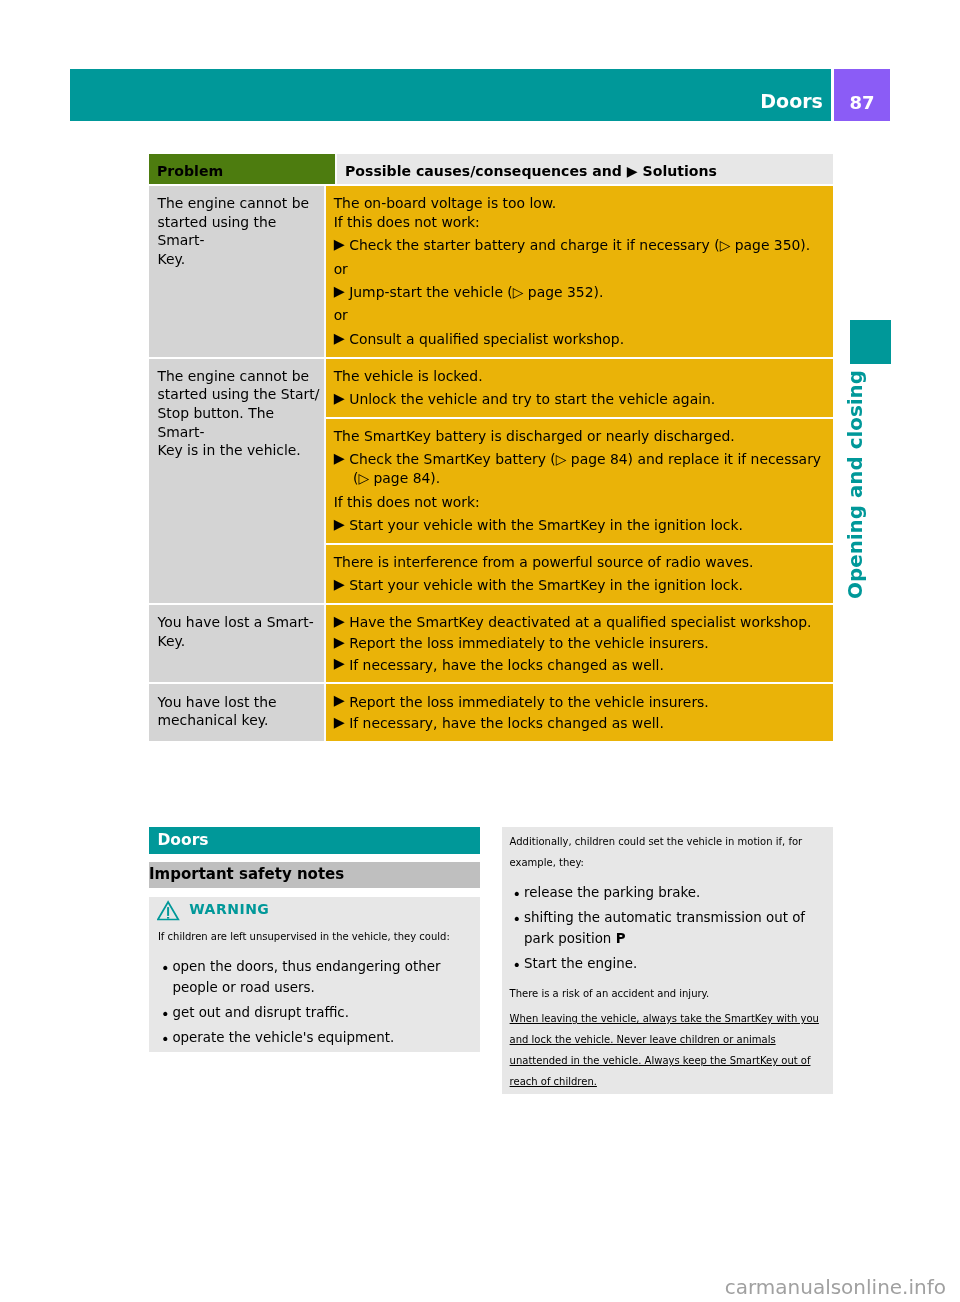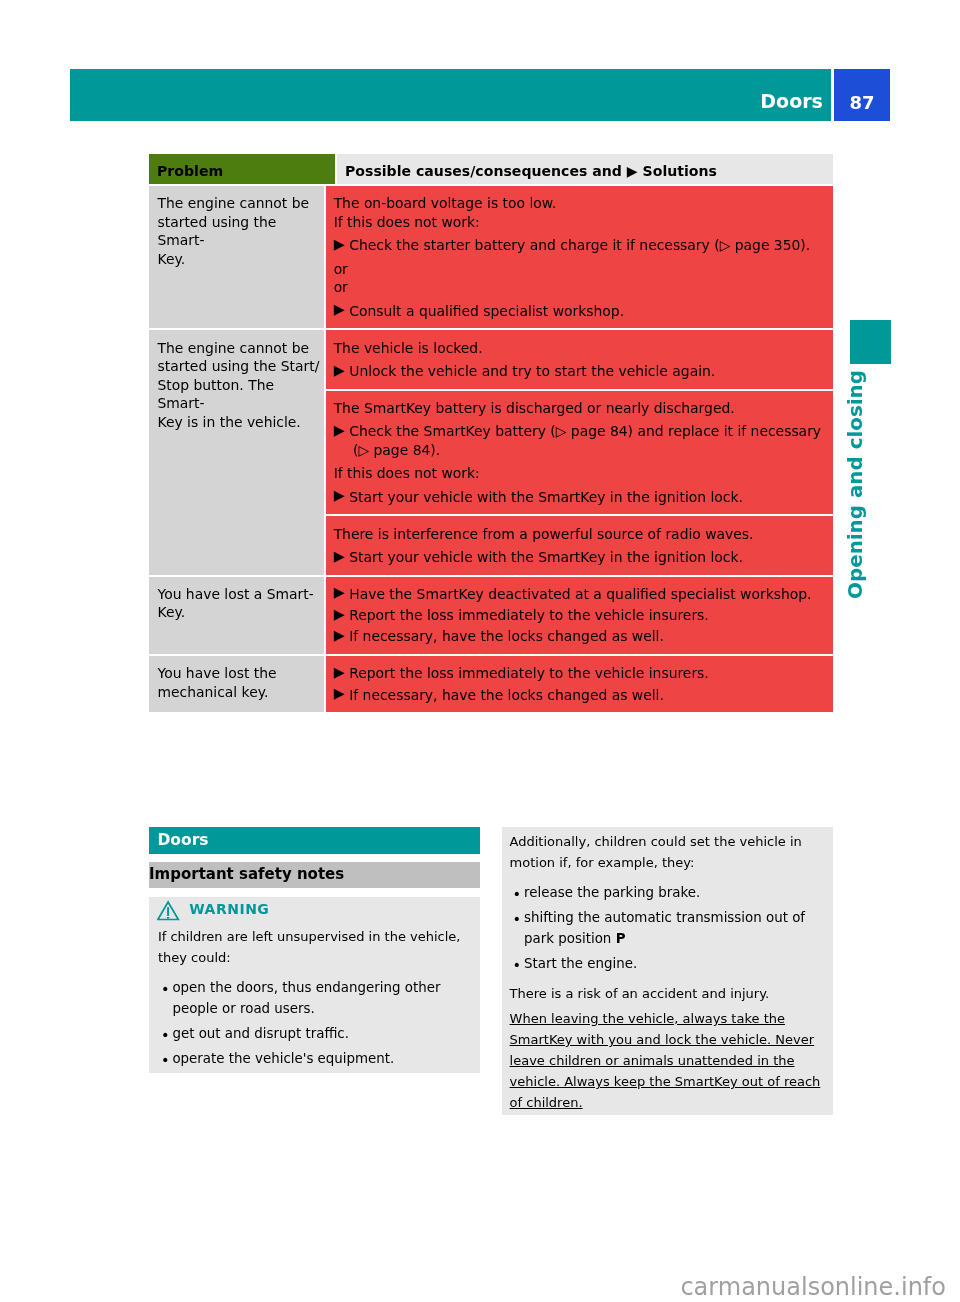--- a/index.html
+++ b/index.html
@@ -8,37 +8,37 @@
        overflow:hidden;position:relative;}
   .page{position:absolute;left:0;top:0;width:960px;height:1302px;
         transform:translateZ(0);}
 
   
   .hdr-bar{position:absolute;left:70px;top:69px;width:761px;height:52px;
            background:#009899;}
   .hdr-title{position:absolute;right:8.1px;top:22.5px;color:#ffffff;
              font-size:19px;font-weight:bold;line-height:19px;}
   .hdr-page{position:absolute;left:834px;top:69px;width:56px;height:52px;
-            background:#1d4ed8;color:#ffffff;font-size:18px;font-weight:bold;
+            background:#8b5cf6;color:#ffffff;font-size:18px;font-weight:bold;
             line-height:19px;text-align:center;}
   .hdr-page-inner{position:absolute;left:0;right:0;top:23.7px;}
 
   
   .tab-block{position:absolute;left:849.7px;top:319.7px;width:41px;height:44.4px;
              background:#009899;}
   .tab-label{position:absolute;left:842.5px;top:363px;width:28px;height:236px;
              color:#009899;font-size:19.9px;font-weight:bold;white-space:nowrap;
              writing-mode:vertical-rl;transform:rotate(180deg);line-height:26px;}
 
   
   .tbl{position:absolute;left:149px;top:154px;width:684px;}
   .trow{display:flex;align-items:stretch;}
   .cl{width:186.4px;background:#d4d4d4;}
   .cgap{width:1.6px;background:#fbfbfb;}
-  .cr{width:540px;background:#ef4444;}
+  .cr{width:540px;background:#eab308;}
   .crh{width:496px;background:#e7e7e7;}
   .clh{width:186.4px;background:#4d7c0f;}
   .hrow{height:30px;}
   .hcell-txt{font-size:14.1px;font-weight:bold;padding:7.6px 0 0 8px;line-height:18.6px;}
   .rgap{height:2px;background:#ffffff;}
   .cl-txt{font-size:13.9px;line-height:18.6px;padding:8.2px 4px 8.1px 8.5px;}
   .grp{padding:8.2px 0px 8.1px 8px;}
   .subgap{height:2px;background:#ffffff;}
   .p{font-size:13.9px;line-height:18.6px;margin:0;}
   .bl{font-size:13.9px;line-height:18.6px;margin:0;
@@ -55,33 +55,33 @@
   .sec-title{background:#009899;color:#ffffff;font-size:15.5px;font-weight:bold;
              height:27px;line-height:27px;padding-left:8.5px;box-sizing:border-box;}
   .sub-title{background:#bfbfbf;color:#000;font-size:15px;font-weight:bold;
              height:25.5px;line-height:25.5px;padding-left:0;box-sizing:border-box;
              margin-top:8.5px;}
   .warn-box{background:#e7e7e7;margin-top:9px;padding:2.8px 9px 3.6px 8.9px;}
   .warn-head{display:flex;align-items:flex-start;height:21px;}
   .warn-word{color:#009899;font-size:14px;font-weight:bold;letter-spacing:0.5px;
              margin-left:8.3px;line-height:21px;}
   .cont-box{background:#e7e7e7;padding:4.2px 9px 2.5px 7.6px;}
-  .wp{font-size:13px;line-height:21px;margin:0;}
+  .wp{font-size:10px;line-height:21px;margin:0;}
   .wb{display:flex;font-size:13.4px;line-height:21px;margin:0;}
   .wb .bdot{flex:0 0 14.5px;width:14.5px;position:relative;left:3px;top:1.5px;font-size:14.5px;}
   .wb .wt{flex:1;}
   .wp+.wp{margin-top:4px;text-decoration:underline;}
   .wp+.wb{margin-top:9.3px;}
   .wb+.wb{margin-top:4px;}
   .wb+.wp{margin-top:8.6px;}
   .warn-head+div .wp:first-child,.warn-head+div .wb:first-child{margin-top:5.9px;}
 
   
   .wm{position:absolute;left:0;top:1275px;width:946px;text-align:right;
-      color:#a0a0a0;font-size:24px;line-height:24px;font-family:"DejaVu Sans",sans-serif;}
+      color:#a0a0a0;font-size:20px;line-height:24px;font-family:"DejaVu Sans",sans-serif;}
 </style>
 </head>
 <body>
 
 <div class="page">
 
   <div class="hdr-bar">
     <div class="hdr-title">Doors</div>
   </div>
   <div class="hdr-page">
@@ -106,20 +106,21 @@
         <div class="cl">
           <div class="cl-txt">The engine cannot be<br>started using the Smart-<br>Key.</div>
         </div>
         <div class="cgap"></div>
         <div class="cr">
           <div class="grp">
             <p class="p">The on-board voltage is too low.</p>
             <p class="p">If this does not work:</p>
             <p class="bl"><span class="tri">▶</span>Check the starter battery and charge it if necessary (▷ page 350).</p>
             <p class="p">or</p>
+            <p class="bl"><span class="tri">▶</span>Jump-start the vehicle (▷ page 352).</p>
             <p class="p">or</p>
             <p class="bl"><span class="tri">▶</span>Consult a qualified specialist workshop.</p>
           </div>
         </div>
       </div>
       <div class="rgap"></div>
       <div class="trow">
         <div class="cl">
           <div class="cl-txt">The engine cannot be<br>started using the Start/<br>Stop button. The Smart-<br>Key is in the vehicle.</div>
         </div>

